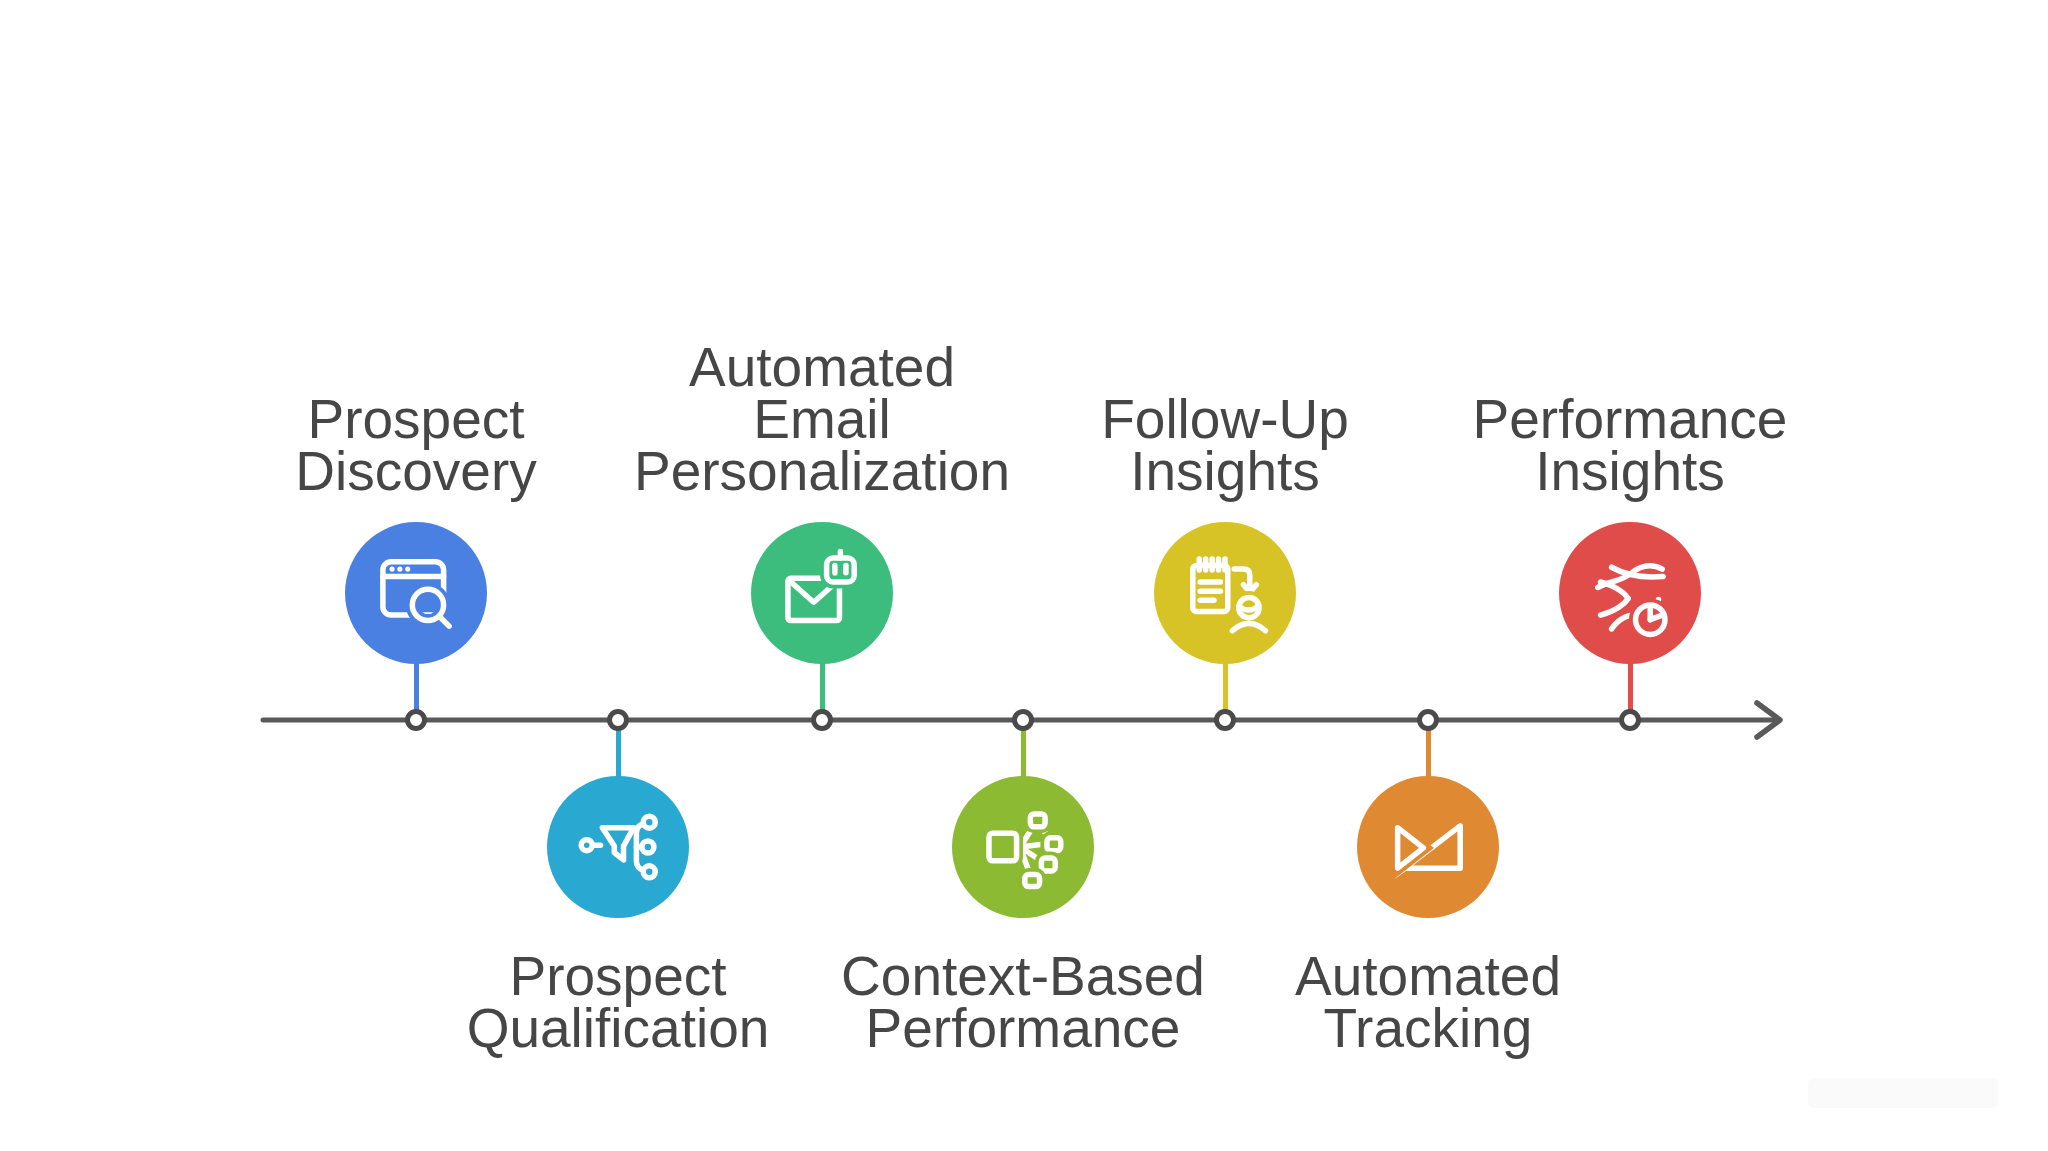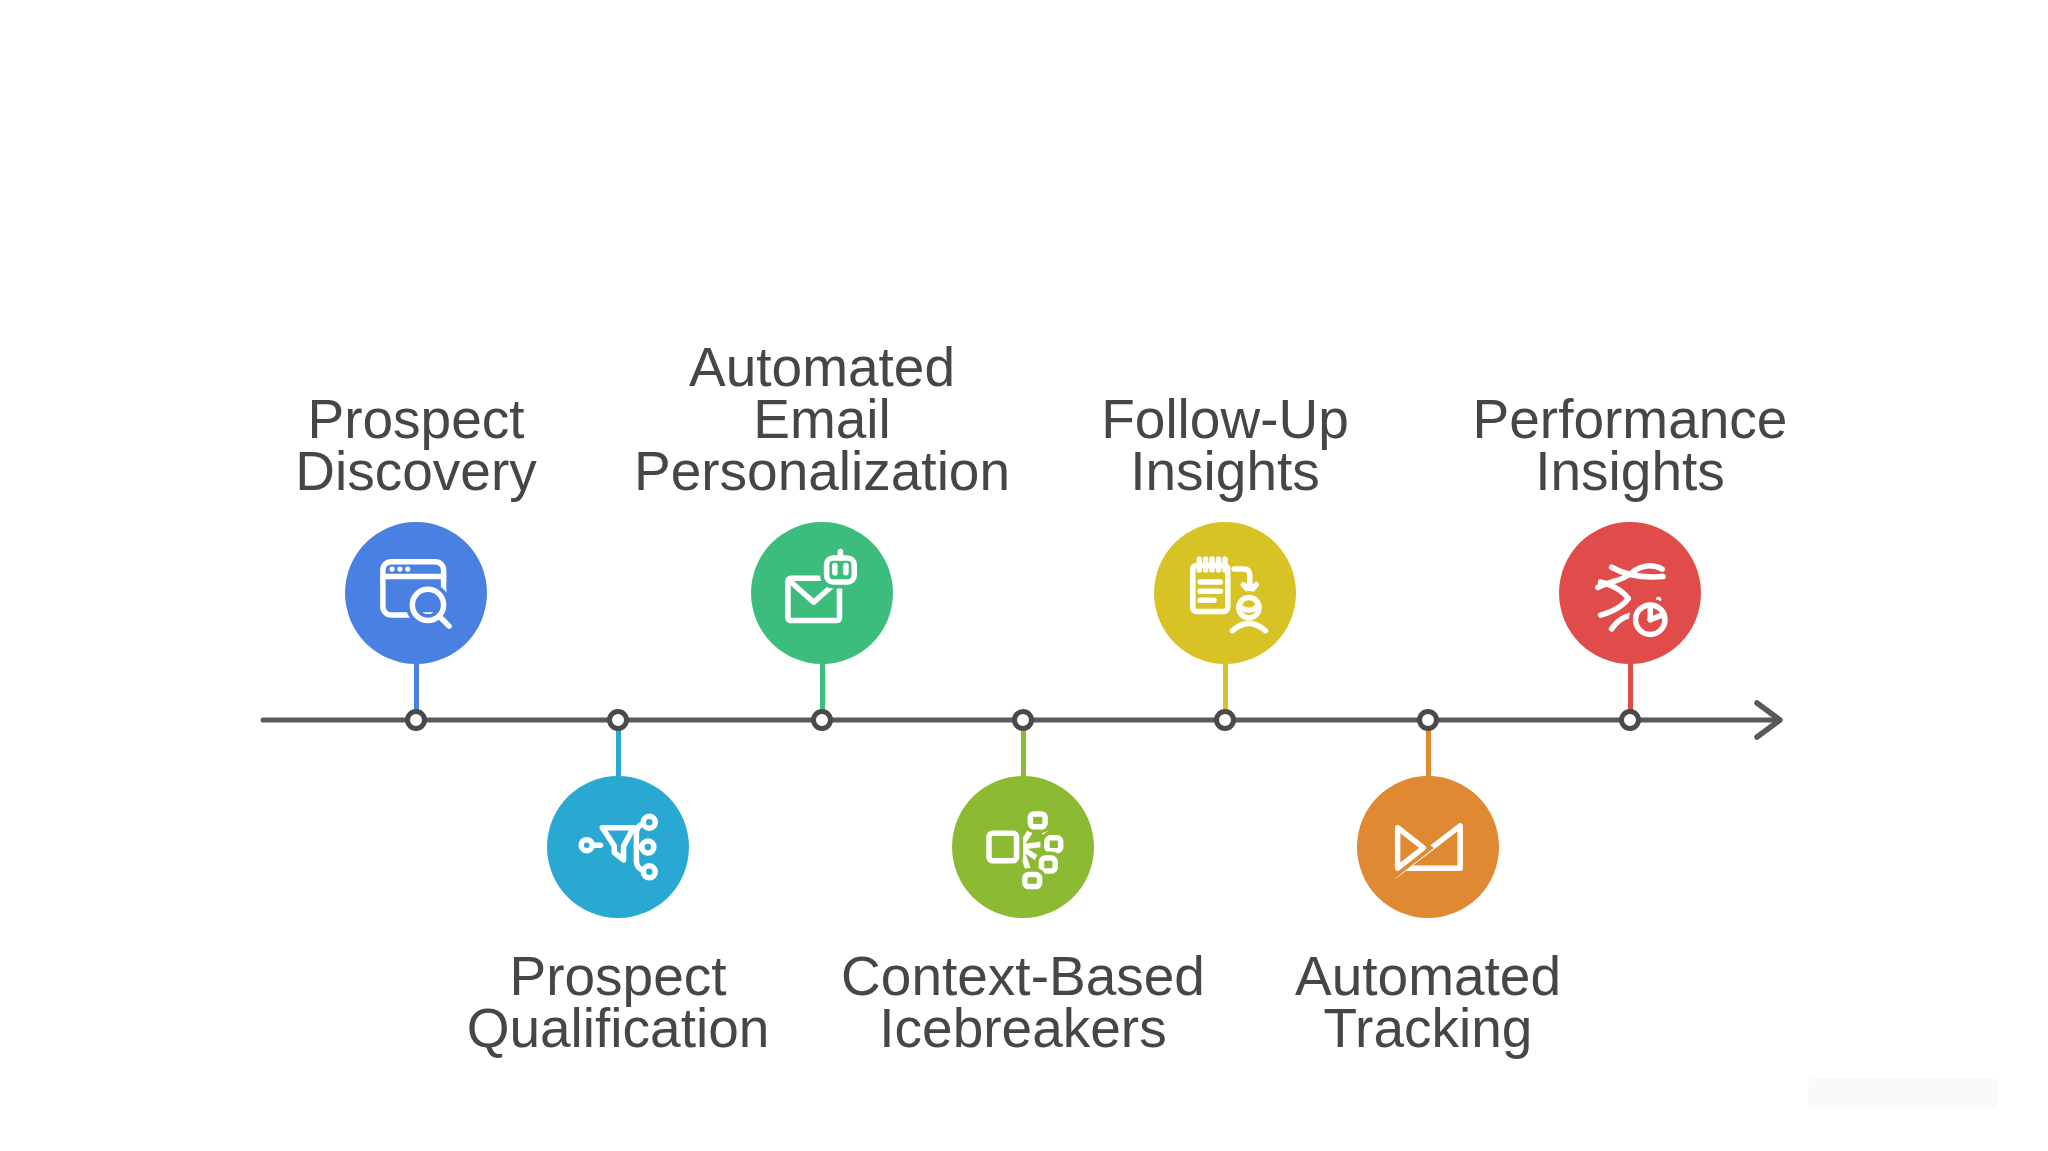--- a/index.html
+++ b/index.html
@@ -168,21 +168,21 @@
         <rect class="stroke" x="55" y="12" width="30" height="26" rx="7"></rect>
         <line class="stroke" x1="70" y1="12" x2="70" y2="5"></line>
         <line class="stroke" x1="64" y1="20" x2="64" y2="28"></line>
         <line class="stroke" x1="76" y1="20" x2="76" y2="28"></line>
       </svg>
     </div>
   </div>
 
   <div class="node below" style="left: 1023px; --c: #8CBA33;">
     <div class="step-label">Context-Based
-Icebreakers</div>
+Performance</div>
     <div class="connector"></div>
     <div class="timeline-dot"></div>
     <div class="step-circle">
       <svg class="icon-svg" viewBox="0 0 100 100">
         <line class="stroke" x1="47" y1="50" x2="64" y2="23"></line>
         <line class="stroke" x1="47" y1="50" x2="80" y2="46"></line>
         <line class="stroke" x1="47" y1="50" x2="74" y2="68"></line>
         <line class="stroke" x1="47" y1="50" x2="59" y2="84"></line>
         <line class="stroke" x1="68" y1="27" x2="80" y2="42"></line>
         <line class="stroke" x1="83" y1="53" x2="79" y2="63"></line>

